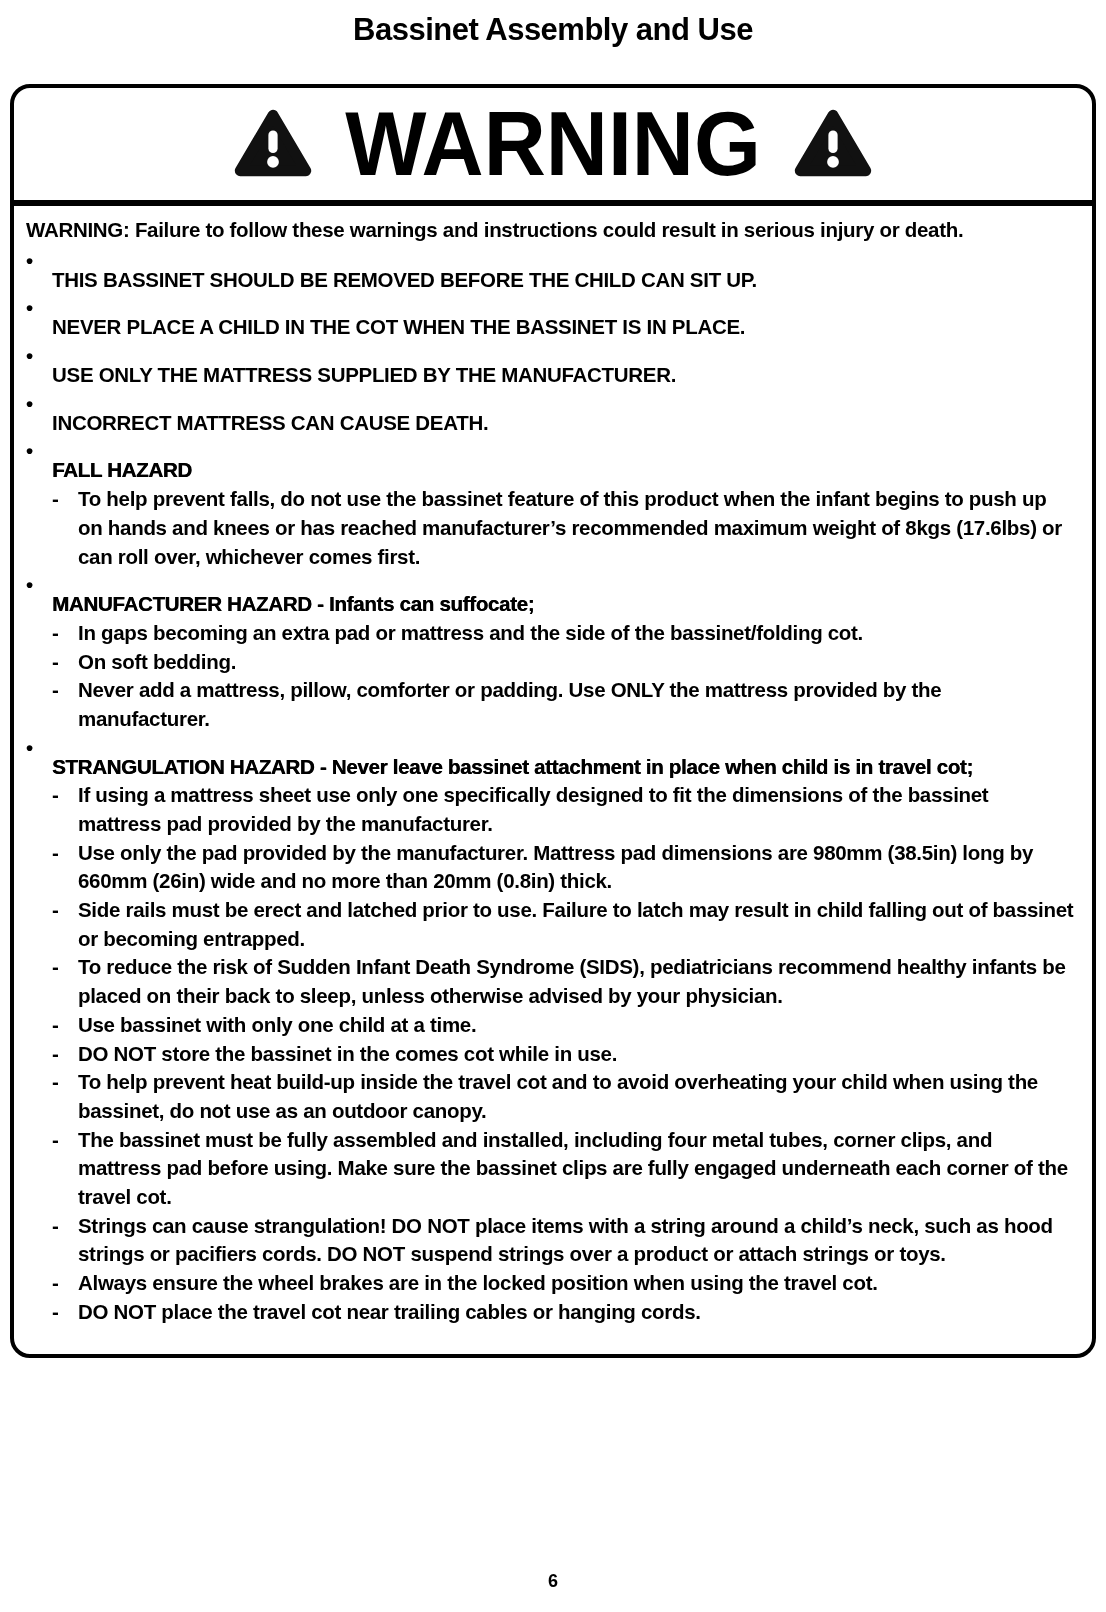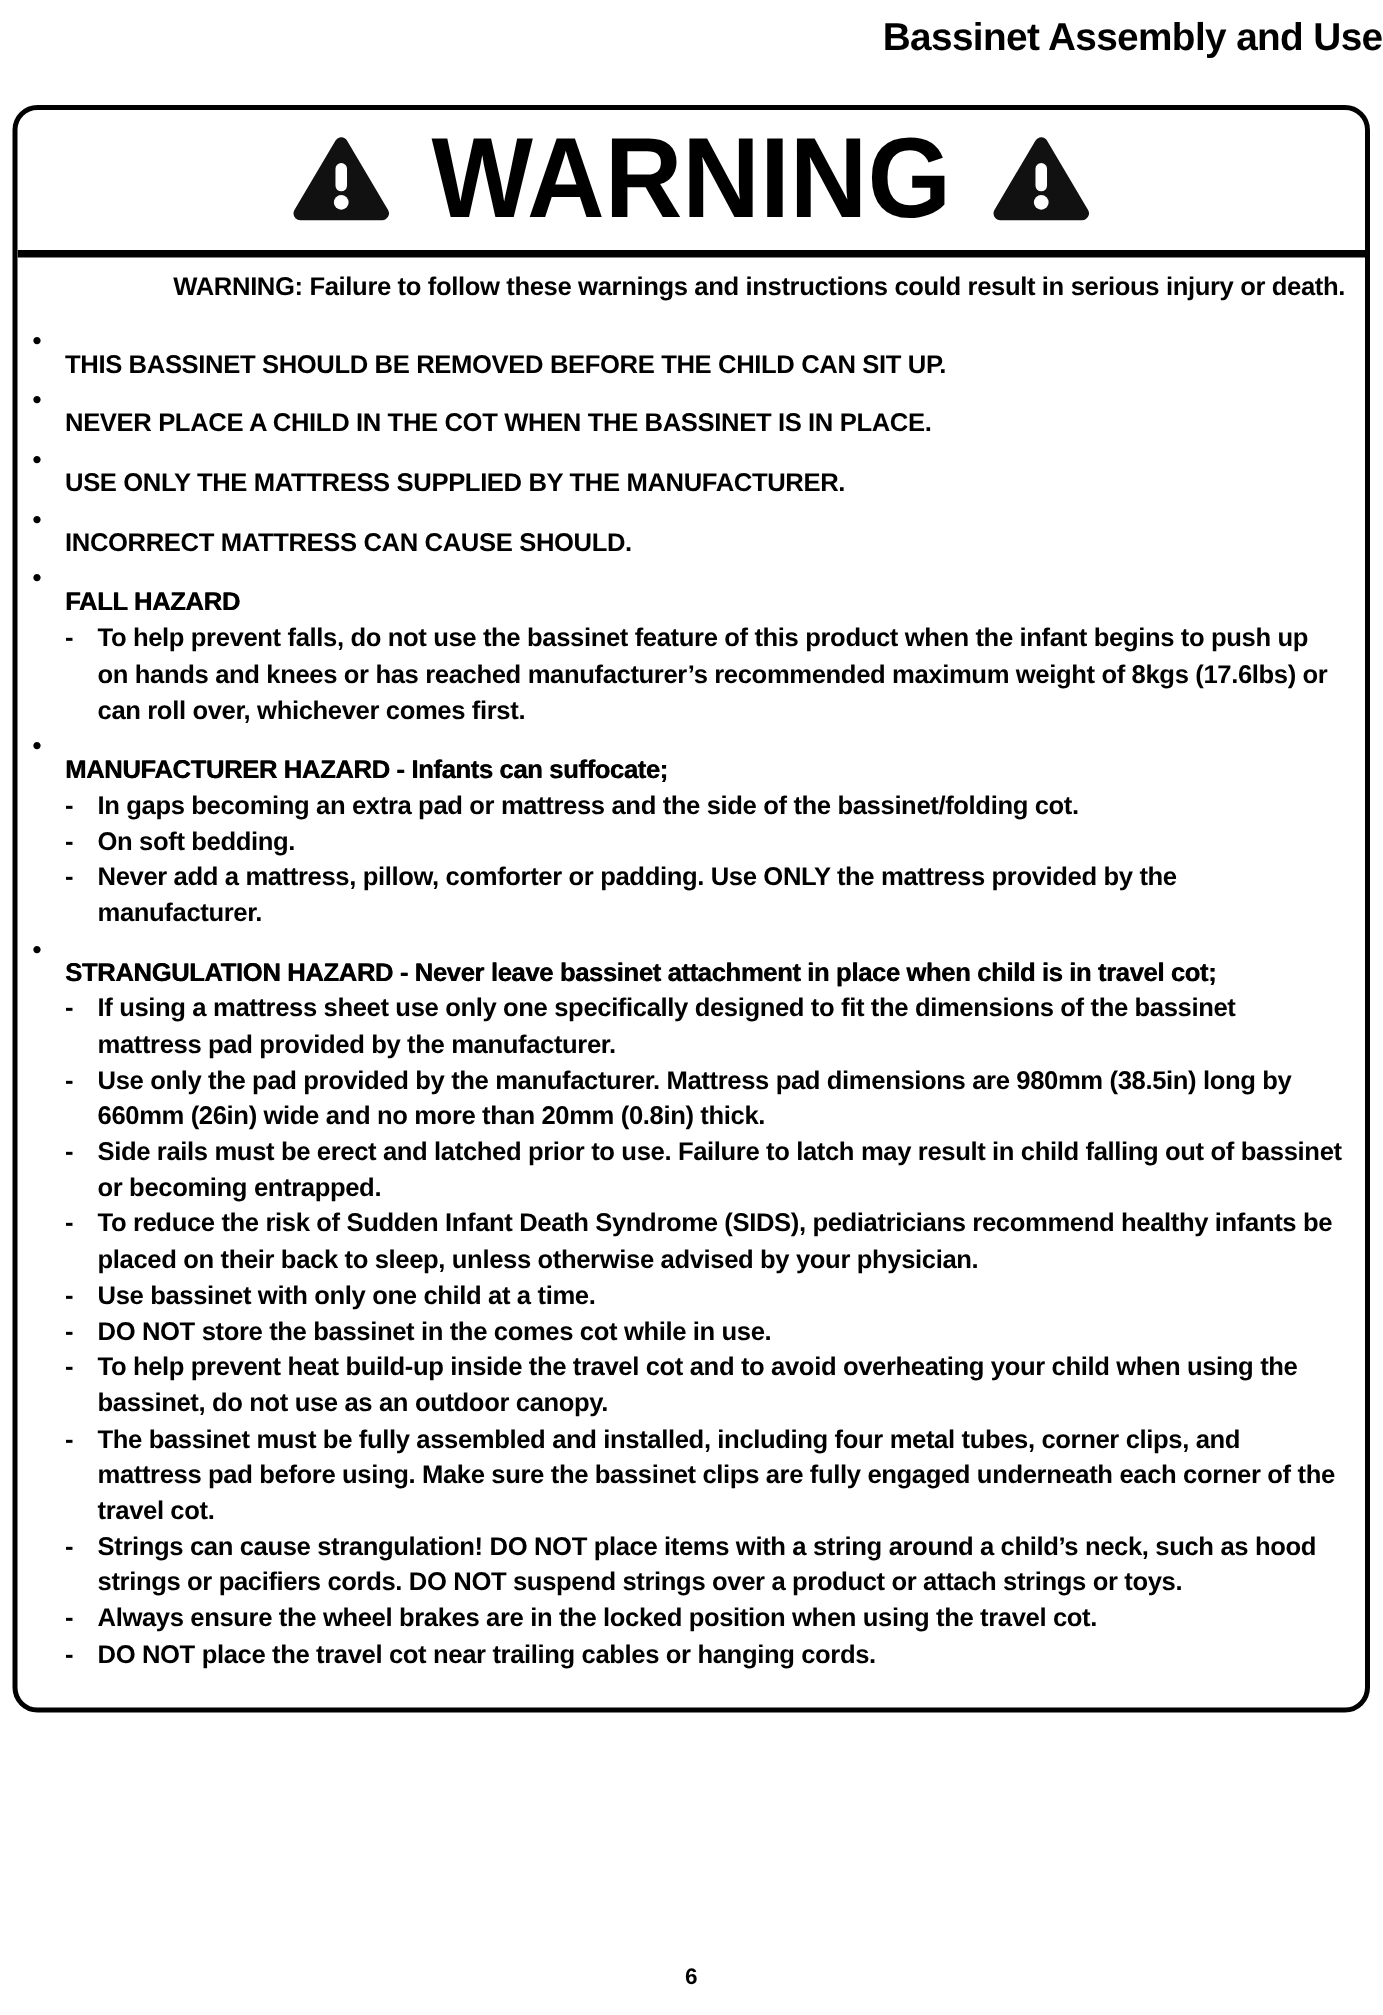--- a/index.html
+++ b/index.html
@@ -8,21 +8,21 @@
     width: 1106px;
     height: 1612px;
     position: relative;
     font-family: "Liberation Sans", sans-serif;
     color: #000;
     overflow: hidden;
   }
   .page { width: 100%; height: 100%; position: relative; }
 
   .title {
-    text-align: right;
+    text-align: center;
     font-size: 31px;
     font-weight: bold;
     letter-spacing: -0.5px;
     padding-top: 12px;
   }
 
   .warning-box {
     margin: 36px 10px 0 10px;
     border: 4px solid #000;
     border-radius: 20px;
@@ -48,21 +48,21 @@
   .tri { display: block; }
   .tri svg { width: 84px; height: 78px; display: block; }
 
   .warning-body {
     padding: 10px 16px 28px 12px;
     font-size: 20.5px;
     font-weight: bold;
     letter-spacing: -0.3px;
     line-height: 1.4;
   }
-  .intro { margin-bottom: 14px; text-align: right; }
+  .intro { margin-bottom: 2px; }
 
   .bullet { display: flex; }
   .b-marker { flex: 0 0 26px; width: 26px; }
   .b-text { flex: 1; margin-top: 19px; }
   .b-text.heavy { text-shadow: 0.4px 0 0 currentColor; }
 
   .sub { display: flex; padding-left: 26px; }
   .s-marker { flex: 0 0 26px; width: 26px; }
   .s-text { flex: 1; }
 
@@ -117,21 +117,21 @@
         <span class="b-text">NEVER PLACE A CHILD IN THE COT WHEN THE BASSINET IS IN PLACE.</span>
       </div>
 
       <div class="bullet">
         <span class="b-marker">•</span>
         <span class="b-text">USE ONLY THE MATTRESS SUPPLIED BY THE MANUFACTURER.</span>
       </div>
 
       <div class="bullet">
         <span class="b-marker">•</span>
-        <span class="b-text">INCORRECT MATTRESS CAN CAUSE SHOULD.</span>
+        <span class="b-text">INCORRECT MATTRESS CAN CAUSE DEATH.</span>
       </div>
 
       <div class="bullet">
         <span class="b-marker">•</span>
         <span class="b-text heavy">FALL HAZARD</span>
       </div>
       <div class="sub">
         <span class="s-marker">-</span>
         <span class="s-text">To help prevent falls, do not use the bassinet feature of this product when the infant begins to push up on hands and knees or has reached manufacturer’s recommended maximum weight of 8kgs (17.6lbs) or can roll over, whichever comes first.</span>
       </div>

